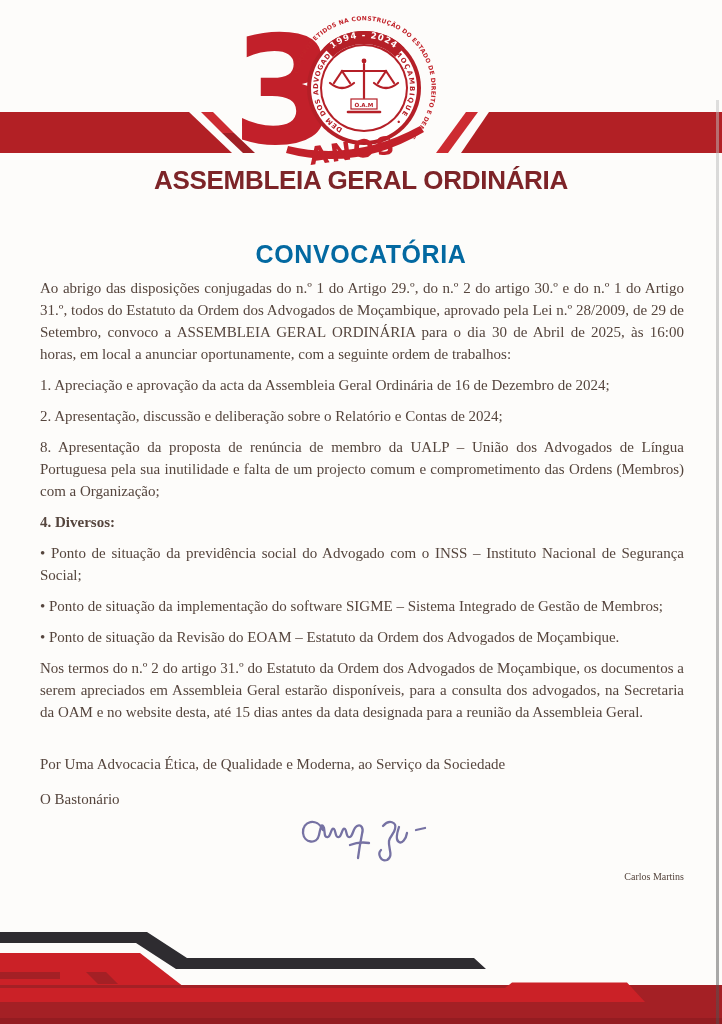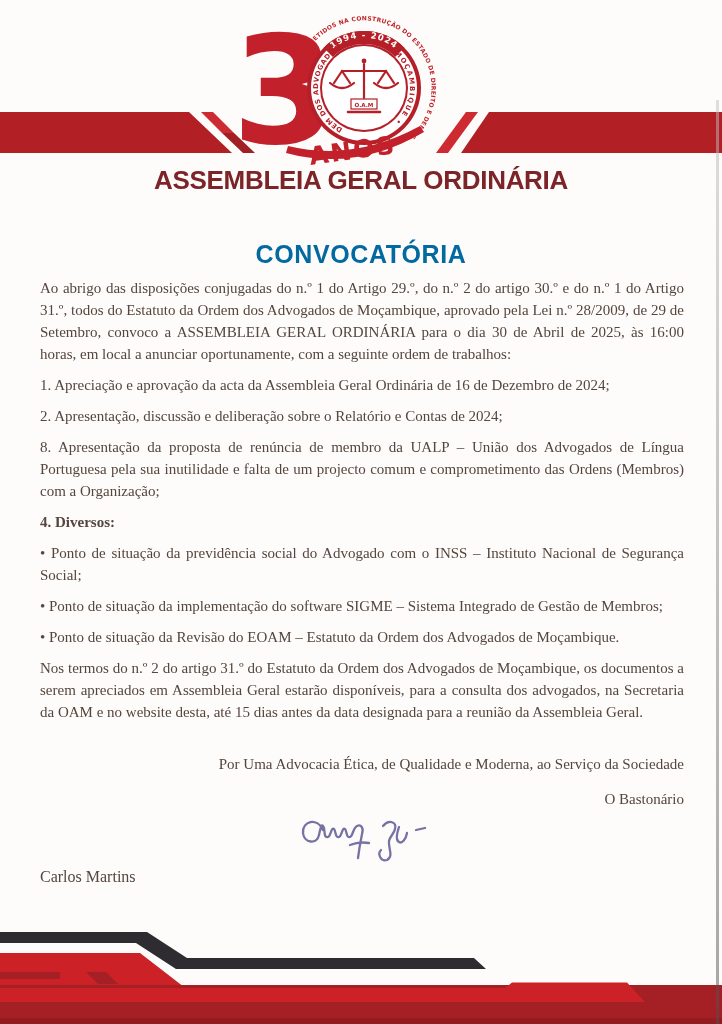--- a/index.html
+++ b/index.html
@@ -23,25 +23,25 @@
     font-family:"Liberation Sans", sans-serif;font-weight:bold;
     font-size:25px;letter-spacing:0.6px;color:#0369a1;
   }
   
   .content{
     position:absolute;top:277px;left:40px;width:644px;
     font-size:15px;line-height:22px;color:#55453d;text-align:justify;
   }
   .content p{margin:0 0 9px 0;}
   .content p.bold{font-weight:bold;}
-  .center-block{text-align:right;}
+  .center-block{text-align:left;}
   .motto{margin-top:30px !important;}
   .bastonario{margin-top:13px !important;margin-bottom:0 !important;}
   .sig-wrap{text-align:center;margin-top:2px;height:56px;}
-  .sig-name{text-align:left;font-size:16px;color:#55453d;margin-top:-2px;}
+  .sig-name{text-align:right;font-size:10px;color:#55453d;margin-top:-2px;}
   
   .footer-svg{position:absolute;bottom:0;left:0;}
   .scan-edge{
     position:absolute;right:3px;top:100px;bottom:0;width:3px;
     background:linear-gradient(#c0c0c0,#4f4f4f);opacity:.5;
   }
 </style>
 </head>
 <body>
 

